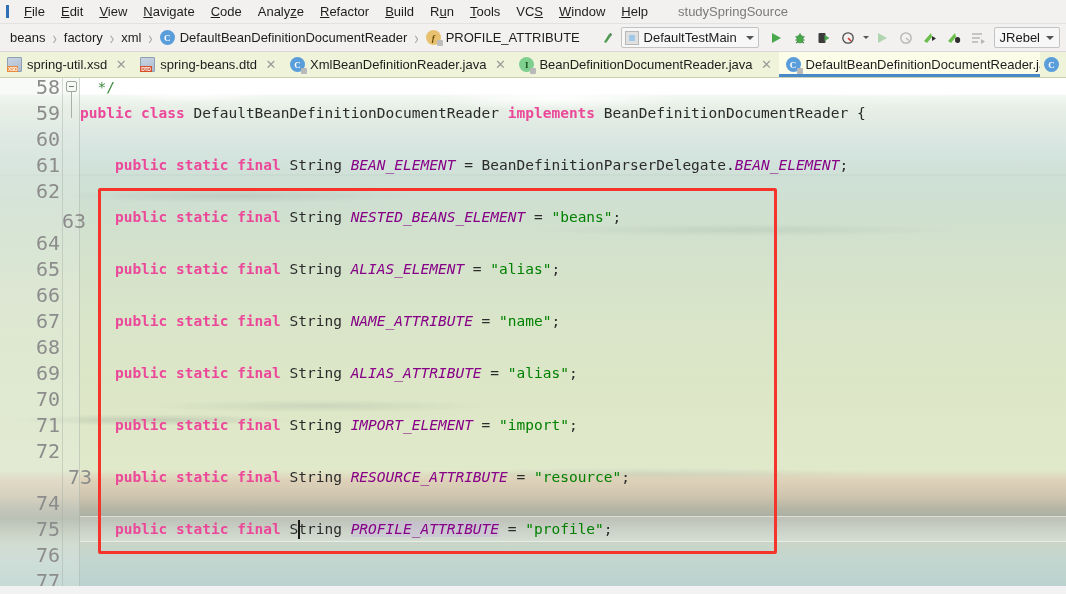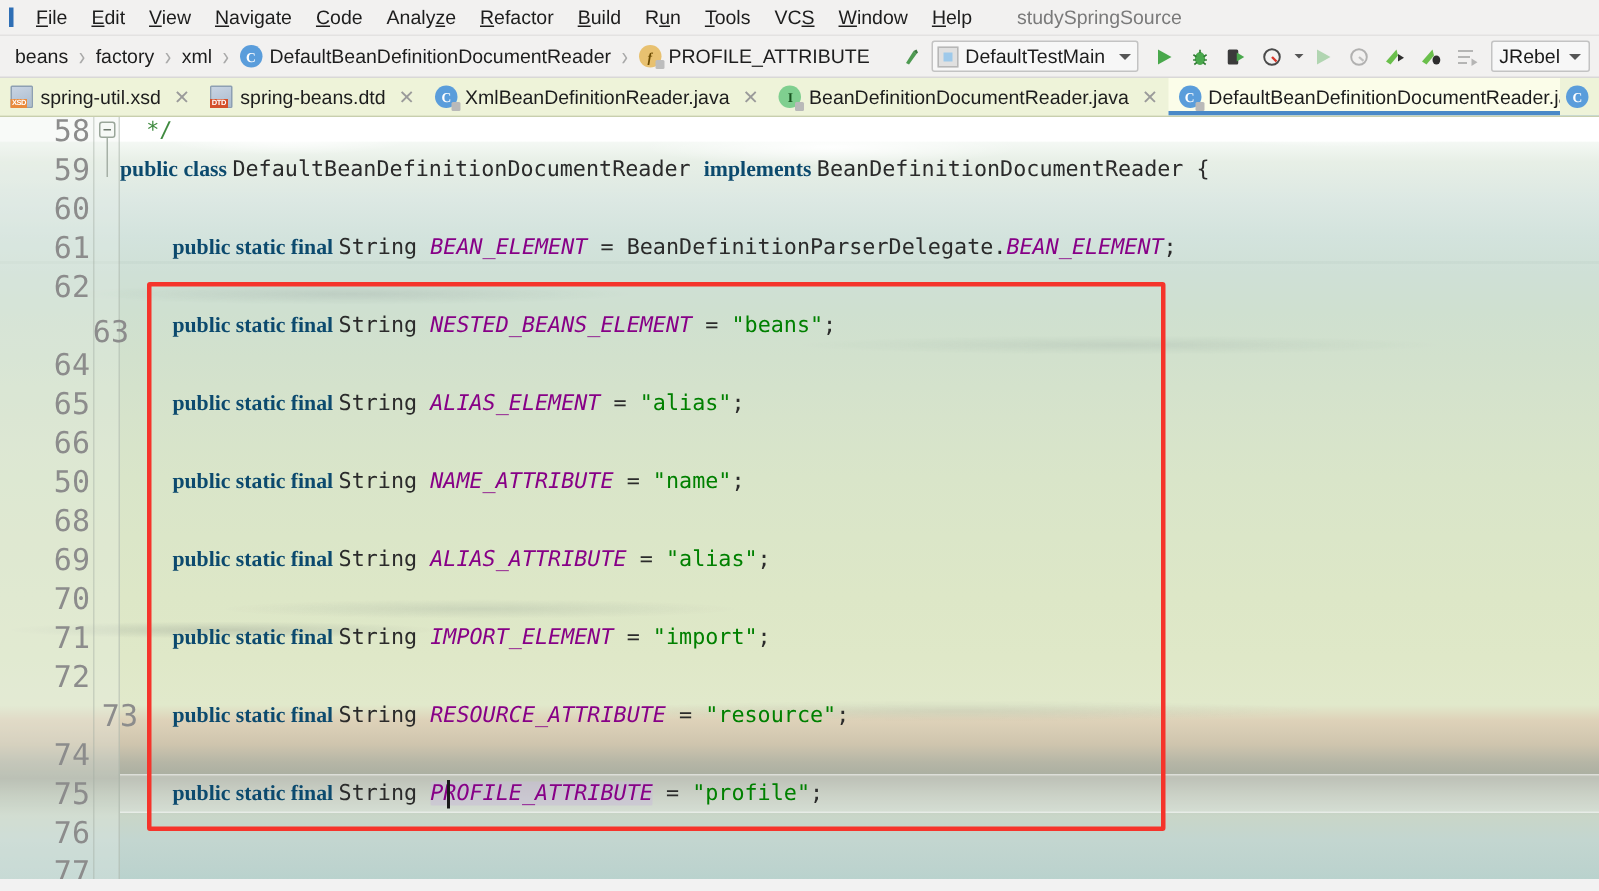--- a/index.html
+++ b/index.html
@@ -330,21 +330,21 @@
   .cl {
     position: absolute;
     left: 0;
     white-space: pre;
     font-family: "DejaVu Sans Mono", monospace;
     font-size: 14.5px;
     line-height: 26px;
     height: 26px;
     letter-spacing: 0px;
   }
-  .kw  { color: #0c4a6e; font-weight: bold; font-family: Liberation Serif, serif; }
+  .kw  { color: #ec4899; font-weight: bold; }
   .typ { color: #2b2b2b; }
   .cst { color: #870087; font-style: italic; }
   .str { color: #008000; }
   .op  { color: #2b2b2b; }
   .cmt { color: #3f8a3f; }
   .pln { color: #2b2b2b; }
 
   .hl-id {
     background: rgba(200,190,215,0.55);
     border-radius: 1px;
@@ -577,21 +577,21 @@
   <div id="linenos">
       <div class="ln" style="top: -4px;">58</div>
       <div class="ln" style="top: 22px;">59</div>
       <div class="ln" style="top: 48px;">60</div>
       <div class="ln" style="top: 74px;">61</div>
       <div class="ln" style="top: 100px;">62</div>
       <div class="ln" style="top: 130px; margin-left: 26px;">63</div>
       <div class="ln" style="top: 152px;">64</div>
       <div class="ln" style="top: 178px;">65</div>
       <div class="ln" style="top: 204px;">66</div>
-      <div class="ln" style="top: 230px;">50</div>
+      <div class="ln" style="top: 230px;">67</div>
       <div class="ln" style="top: 256px;">68</div>
       <div class="ln" style="top: 282px;">69</div>
       <div class="ln" style="top: 308px;">70</div>
       <div class="ln" style="top: 334px;">71</div>
       <div class="ln" style="top: 360px;">72</div>
       <div class="ln" style="top: 386px; margin-left: 32px;">73</div>
       <div class="ln" style="top: 412px;">74</div>
       <div class="ln" style="top: 438px;">75</div>
       <div class="ln" style="top: 464px;">76</div>
       <div class="ln" style="top: 490px;">77</div>

